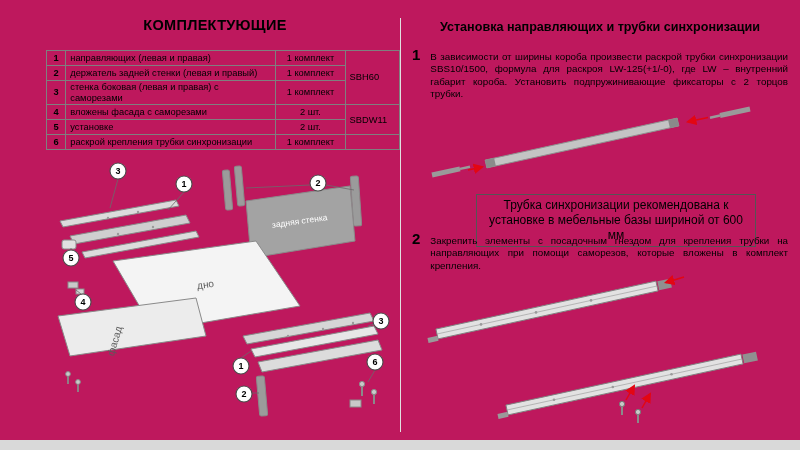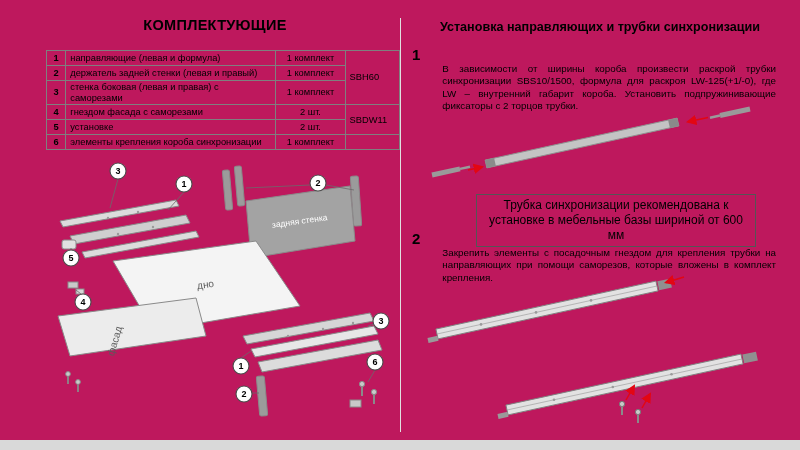--- a/index.html
+++ b/index.html
@@ -22,69 +22,69 @@
   .leader{stroke:#6b6b6b;stroke-width:.8;fill:none;}
   .part{stroke:#8a8a8a;stroke-width:1;}
   .panel-label{fill:#5a5a5a;font-size:10px;text-anchor:middle;}
   .panel-label-light{fill:#fff;font-size:8.5px;text-anchor:middle;}
   .right-title{position:absolute;top:20px;left:0;width:100%;text-align:center;
                font-size:12.6px;font-weight:bold;}
   .step{position:absolute;left:10px;right:6px;display:flex;gap:6px;}
   .step-1{top:47px;}
   .step-2{top:231px;}
   .step-num{font-size:15px;font-weight:bold;line-height:1;}
-  .step-text{font-size:9.8px;text-align:justify;line-height:1.27;margin:16px;}
+  .step-text{font-size:9.8px;text-align:justify;line-height:1.27;margin:4px;}
   .tube-svg{position:absolute;left:14px;top:106px;}
   .note-box{position:absolute;left:74px;top:194px;width:268px;border:1px solid #555;
             padding:3px 5px;font-size:12px;text-align:center;line-height:1.25;}
   .rails-svg{position:absolute;left:10px;top:272px;}
   .col-divider{position:absolute;left:400px;top:18px;width:1px;height:414px;background:#e0e0e0;}
   .footer-bar{position:absolute;left:0;top:440px;width:800px;height:10px;background:#d9d9d9;}
   .red-arrow{stroke:#e30613;stroke-width:1.5;fill:none;}
 </style>
 </head>
 <body>
 
 <div class="page">
 
   <div class="left-col">
     <div class="left-title">КОМПЛЕКТУЮЩИЕ</div>
 
     <table class="parts-table">
       <tbody>
         <tr>
           <td class="c-num">1</td>
-          <td class="c-desc">направляющие (левая и формула)</td>
+          <td class="c-desc">направляющих (левая и правая)</td>
           <td class="c-qty">1 комплект</td>
           <td class="c-code" rowspan="3">SBH60</td>
         </tr>
         <tr>
           <td class="c-num">2</td>
           <td class="c-desc">держатель задней стенки (левая и правый)</td>
           <td class="c-qty">1 комплект</td>
         </tr>
         <tr>
           <td class="c-num">3</td>
           <td class="c-desc">стенка боковая (левая и правая) с саморезами</td>
           <td class="c-qty">1 комплект</td>
         </tr>
         <tr>
           <td class="c-num">4</td>
-          <td class="c-desc">гнездом фасада с саморезами</td>
+          <td class="c-desc">вложены фасада с саморезами</td>
           <td class="c-qty">2 шт.</td>
           <td class="c-code" rowspan="2">SBDW11</td>
         </tr>
         <tr>
           <td class="c-num">5</td>
           <td class="c-desc">установке</td>
           <td class="c-qty">2 шт.</td>
         </tr>
         <tr>
           <td class="c-num">6</td>
-          <td class="c-desc">элементы крепления короба синхронизации</td>
+          <td class="c-desc">раскрой крепления трубки синхронизации</td>
           <td class="c-qty">1 комплект</td>
           <td class="c-code"></td>
         </tr>
       </tbody>
     </table>
 
     <svg class="diagram-svg" width="375" height="290" viewBox="0 0 375 290">
 
       <g>
         <polygon class="part" points="42,75 158,54 161,60 45,81" fill="#dcdcdc"></polygon>

